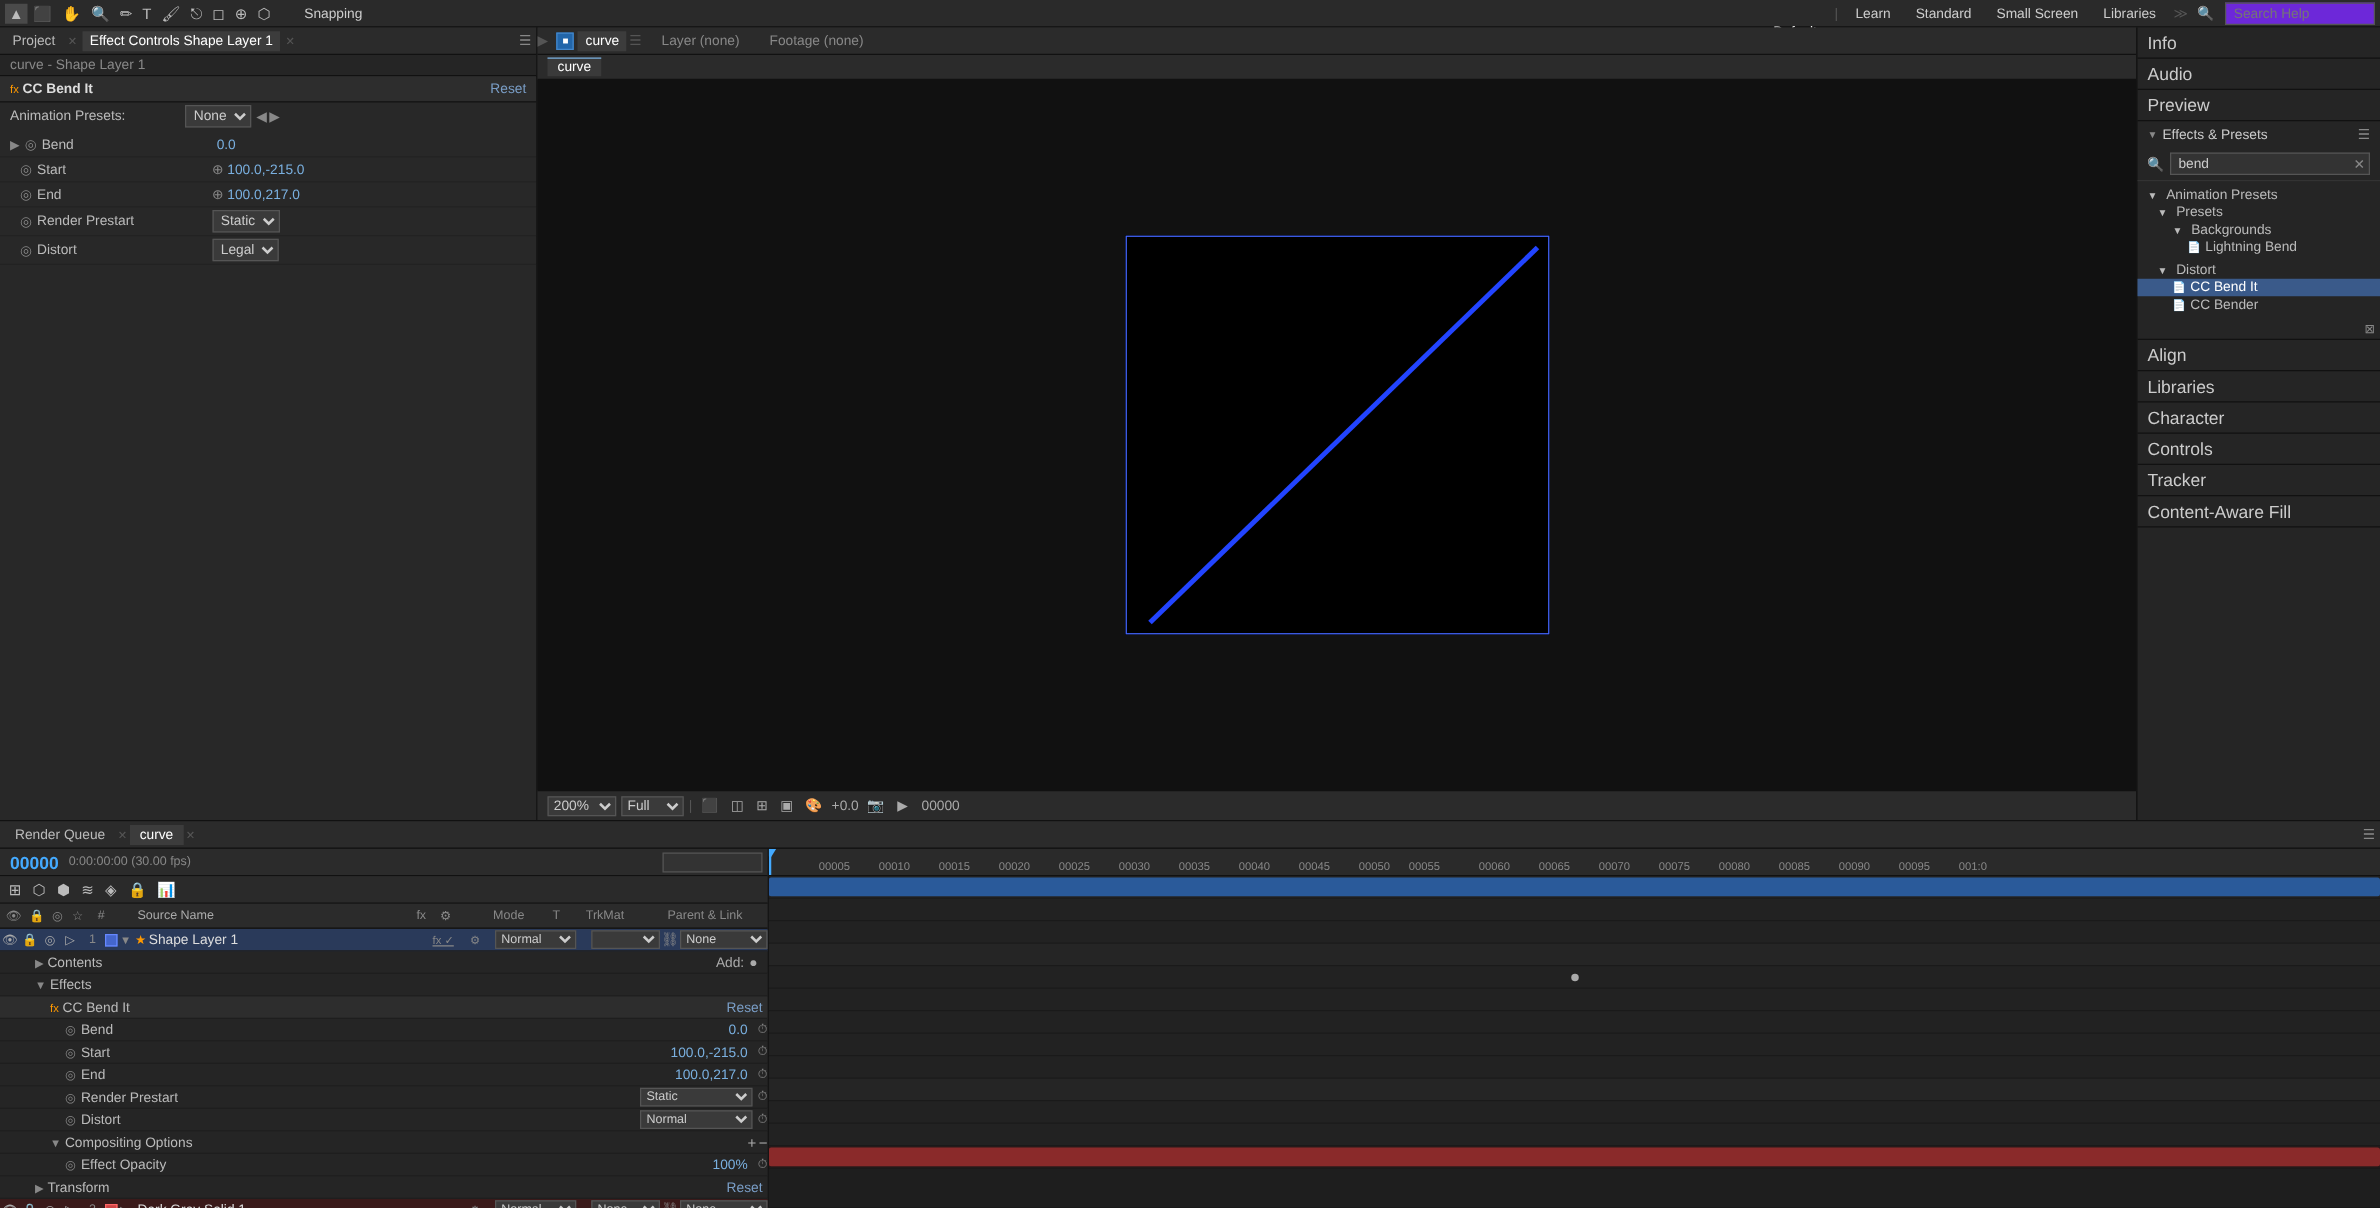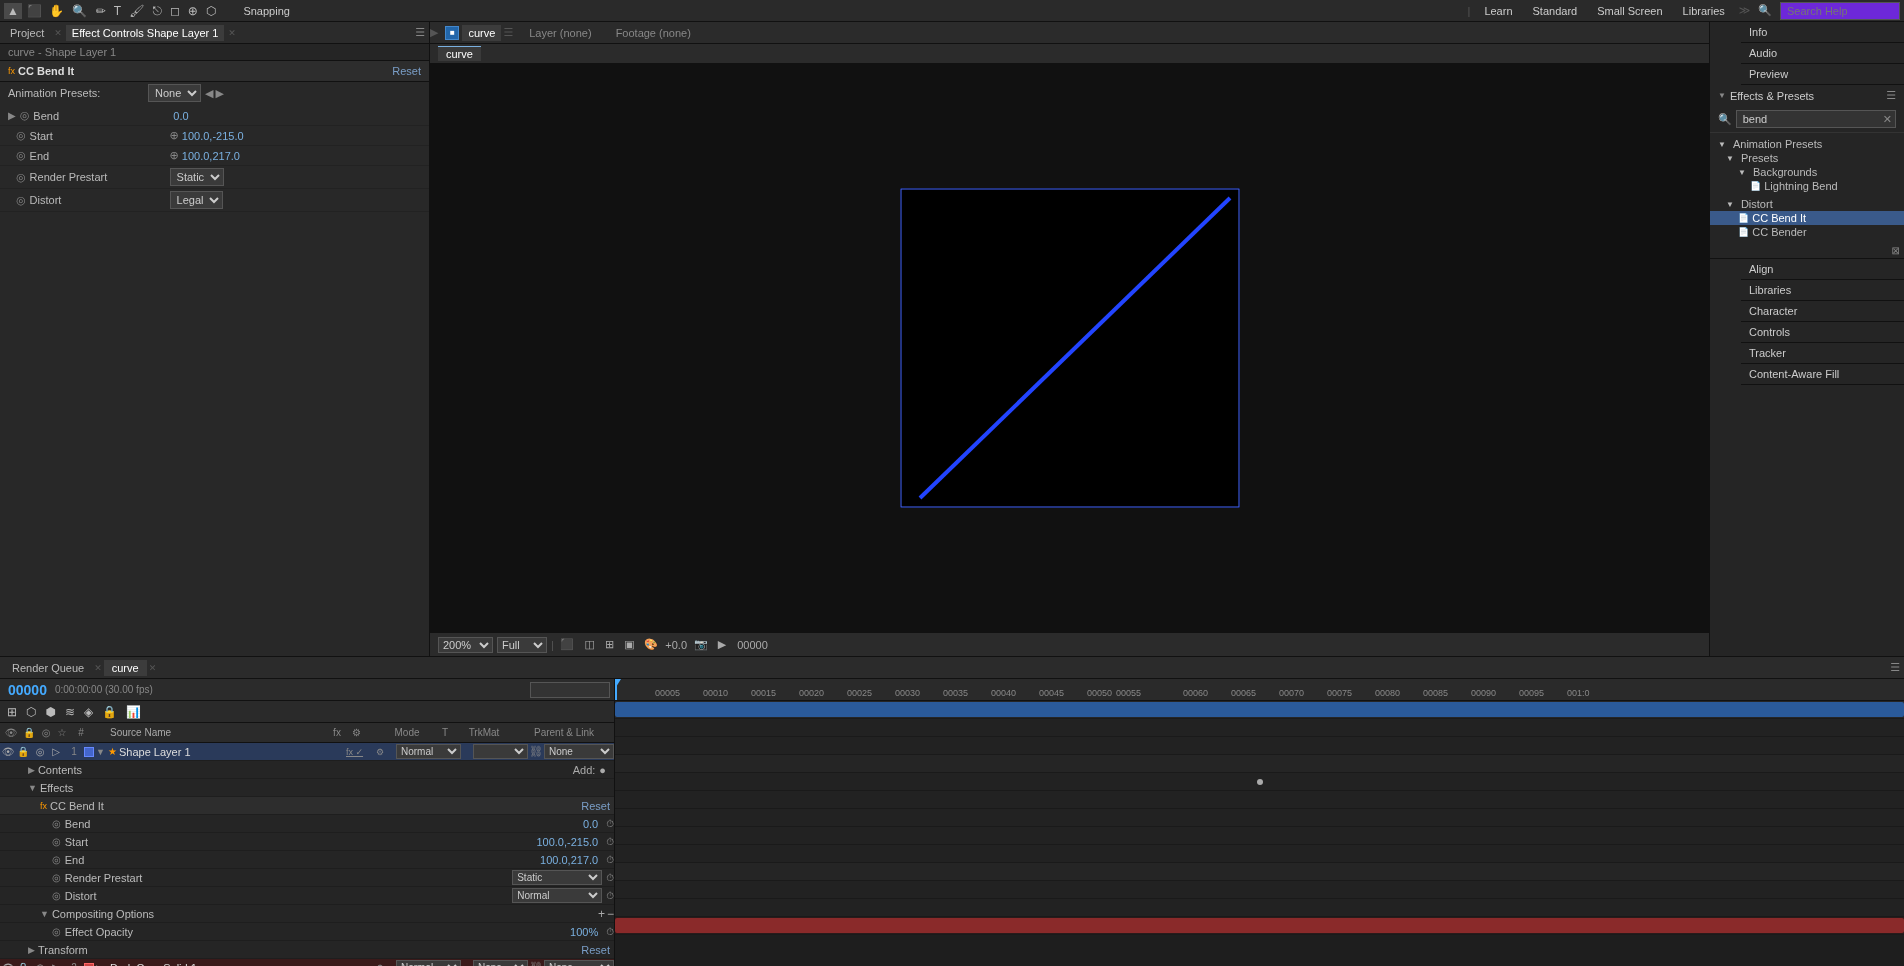--- a/index.html
+++ b/index.html
@@ -55,21 +55,21 @@
     .effects-search-input { background: #333; border: 1px solid #555; color: #ccc; font-size: 11px; padding: 2px 20px 2px 6px; width: 100%; }
     .effects-search-clear { position: absolute; right: 12px; color: #888; cursor: pointer; font-size: 11px; }
     .effects-tree { padding: 4px 0; font-size: 11px; }
     .effects-tree-item { padding: 1px 8px 1px 12px; color: #bbb; cursor: pointer; display: flex; align-items: center; gap: 3px; }
     .effects-tree-item.selected { background: #3a5a8a; color: #fff; }
     .effects-tree-folder { padding: 1px 8px; color: #bbb; cursor: pointer; display: flex; align-items: center; gap: 3px; }
     .effects-tree-folder.expanded::before { content: '▼'; font-size: 8px; }
     .tree-indent1 { padding-left: 16px; }
     .tree-indent2 { padding-left: 28px; }
     .tree-indent3 { padding-left: 40px; }
-    .right-panel-item { padding: 4px 8px; font-size: 11px; color: #ccc; cursor: pointer; border-bottom: 1px solid #111; margin-left: 31px; }
+    .right-panel-item { padding: 4px 8px; font-size: 14px; color: #ccc; cursor: pointer; border-bottom: 1px solid #111; }
 
     
     .bottom-section { display: flex; flex-direction: column; height: 310px; border-top: 1px solid #111; }
     .bottom-tabs-bar { display: flex; align-items: center; background: #2b2b2b; height: 22px; border-bottom: 1px solid #111; padding: 0 4px; gap: 2px; }
     .bottom-tab { font-size: 11px; color: #bbb; padding: 2px 8px; cursor: pointer; }
     .bottom-tab.active { color: #fff; background: #3c3c3c; }
     .bottom-content { display: flex; flex: 1; overflow: hidden; }
 
     
     .timeline-left { width: 615px; background: #262626; border-right: 1px solid #111; display: flex; flex-direction: column; }
@@ -539,21 +539,21 @@
           <span style="position:absolute; left:40px; bottom:2px; font-size:9px; color:#888;">00005</span>
           <span style="position:absolute; left:88px; bottom:2px; font-size:9px; color:#888;">00010</span>
           <span style="position:absolute; left:136px; bottom:2px; font-size:9px; color:#888;">00015</span>
           <span style="position:absolute; left:184px; bottom:2px; font-size:9px; color:#888;margin-top:44px;">00020</span>
           <span style="position:absolute; left:232px; bottom:2px; font-size:9px; color:#888;">00025</span>
           <span style="position:absolute; left:280px; bottom:2px; font-size:9px; color:#888;">00030</span>
           <span style="position:absolute; left:328px; bottom:2px; font-size:9px; color:#888;">00035</span>
           <span style="position:absolute; left:376px; bottom:2px; font-size:9px; color:#888;">00040</span>
           <span style="position:absolute; left:424px; bottom:2px; font-size:9px; color:#888;">00045</span>
           <span style="position:absolute; left:472px; bottom:2px; font-size:9px; color:#888;">00050</span>
-          <span style="position:absolute; left:501px; bottom:2px; font-size:9px; color:#888;">00055</span>
+          <span style="position:absolute; left:512px; bottom:2px; font-size:9px; color:#888;">00055</span>
           <span style="position:absolute; left:568px; bottom:2px; font-size:9px; color:#888;">00060</span>
           <span style="position:absolute; left:616px; bottom:2px; font-size:9px; color:#888;">00065</span>
           <span style="position:absolute; left:664px; bottom:2px; font-size:9px; color:#888;">00070</span>
           <span style="position:absolute; left:712px; bottom:2px; font-size:9px; color:#888;">00075</span>
           <span style="position:absolute; left:760px; bottom:2px; font-size:9px; color:#888;">00080</span>
           <span style="position:absolute; left:808px; bottom:2px; font-size:9px; color:#888;">00085</span>
           <span style="position:absolute; left:856px; bottom:2px; font-size:9px; color:#888;">00090</span>
           <span style="position:absolute; left:904px; bottom:2px; font-size:9px; color:#888;">00095</span>
           <span style="position:absolute; left:952px; bottom:2px; font-size:9px; color:#888;">001:0</span>
         </div>

